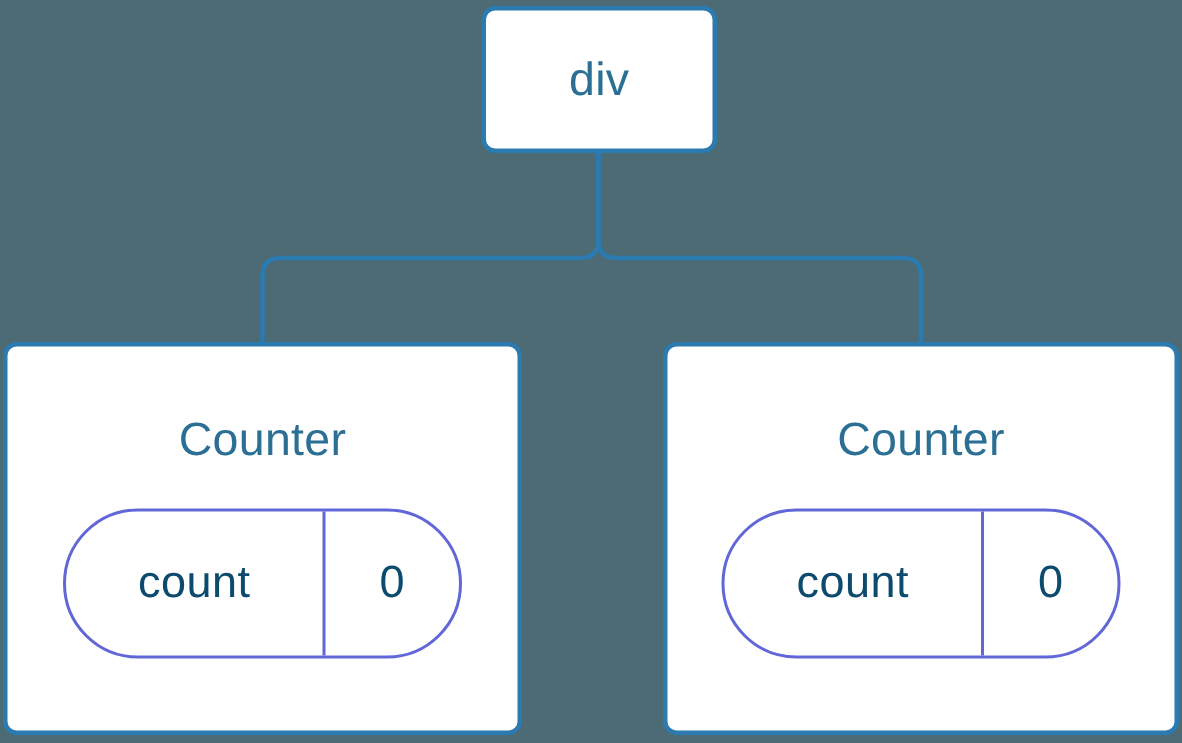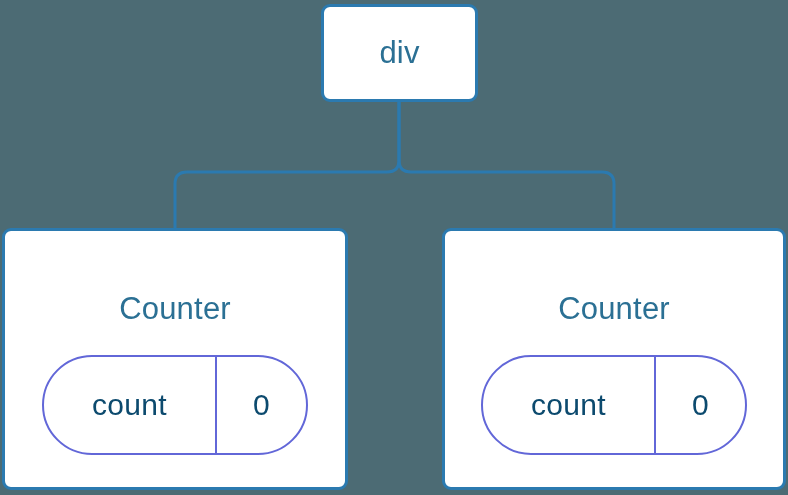--- a/index.html
+++ b/index.html
@@ -48,21 +48,21 @@
   }
   .node-root .node-title {
     font-size: 31px;
     color: #2b7094;
     letter-spacing: 0.2px;
   }
 
   .node-child {
     top: 228px;
     height: 262px;
-    padding-top: 62px;
+    padding-top: 46px;
     display: flex;
     flex-direction: column;
     align-items: center;
   }
   .node-child-left  { left: 2px;   width: 346px; }
   .node-child-right { left: 442px; width: 344px; }
 
   .node-child .node-title {
     font-size: 31px;
     color: #2b7094;

